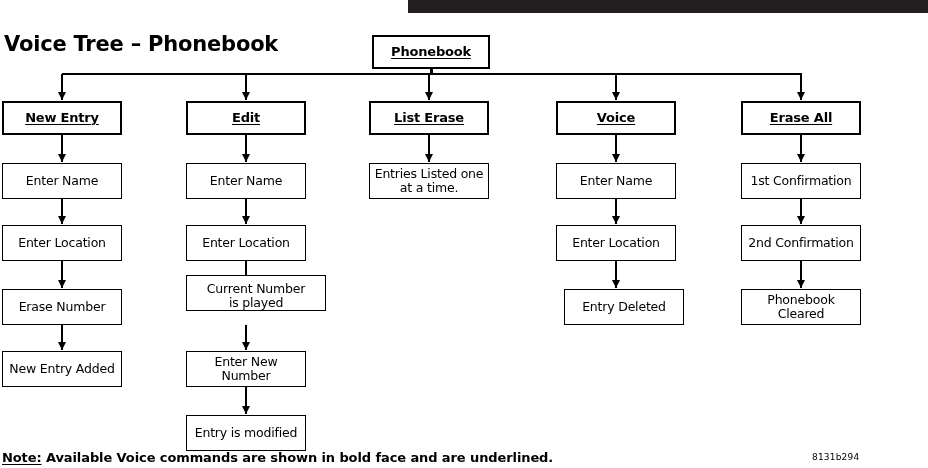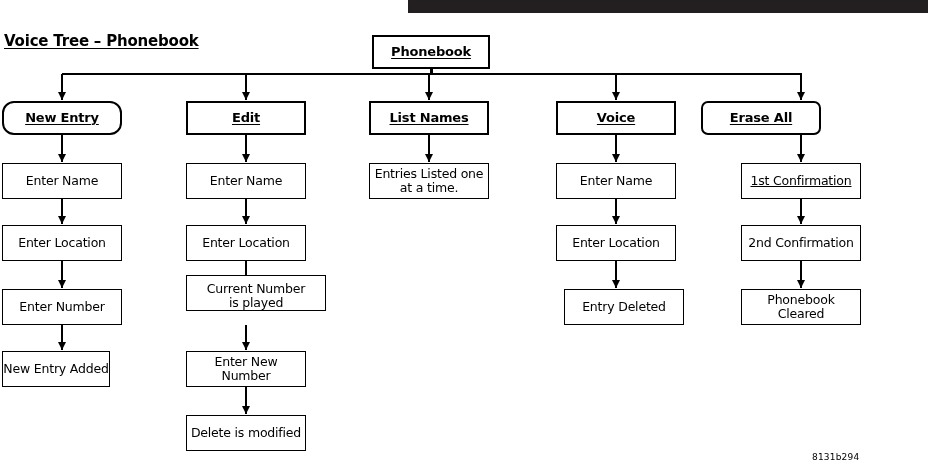--- a/index.html
+++ b/index.html
@@ -26,24 +26,23 @@
     left: 408px;
     top: 0px;
     width: 520px;
     height: 13px;
     background: #231f20;
   }
   .title {
     position: absolute;
     left: 4px;
     top: 32px;
-    font-size: 15px;
+    font-size: 21px;
     font-weight: bold;
     letter-spacing: -0.2px;
-    text-decoration: underline;
     text-underline-offset: 2px;
     white-space: nowrap;
   }
   .footnote {
     position: absolute;
     left: 2px;
     top: 450px;
     font-size: 13px;
     font-weight: bold;
     letter-spacing: -0.1px;
@@ -115,41 +114,41 @@
   <div class="title">Voice Tree – Phonebook</div>
 
   <div id="diagram-layer">
       <div class="node cmd thick" style="left: 372px; top: 35px; width: 118px; height: 34px;">
         <span class="lbl">Phonebook</span>
       </div>
       <div class="vline" style="left: 429.5px; top: 69px; width: 3px; height: 5px;"></div>
       <div class="hline" style="left: 62px; top: 73px; width: 740px; height: 2.2px;"></div>
       <div class="vline" style="left: 61px; top: 74px; width: 2px; height: 26px;"></div>
       <div class="arrowhead" style="left: 57.5px; top: 92px;"></div>
-      <div class="node cmd thick" style="left: 2px; top: 101px; width: 120px; height: 34px; border-radius: 12px;">
+      <div class="node cmd thick" style="left: 2px; top: 101px; width: 120px; height: 34px;">
         <span class="lbl">New Entry</span>
       </div>
       <div class="vline" style="left: 60.8px; top: 135px; width: 2.4px; height: 27px;"></div>
       <div class="arrowhead" style="left: 57.5px; top: 154px;"></div>
       <div class="node" style="left: 2px; top: 163px; width: 120px; height: 36px;">
         <span class="lbl">Enter Name</span>
       </div>
       <div class="vline" style="left: 60.8px; top: 199px; width: 2.4px; height: 25px;"></div>
       <div class="arrowhead" style="left: 57.5px; top: 216px;"></div>
       <div class="node" style="left: 2px; top: 225px; width: 120px; height: 36px;">
         <span class="lbl">Enter Location</span>
       </div>
       <div class="vline" style="left: 60.8px; top: 261px; width: 2.4px; height: 27px;"></div>
       <div class="arrowhead" style="left: 57.5px; top: 280px;"></div>
       <div class="node" style="left: 2px; top: 289px; width: 120px; height: 36px;">
-        <span class="lbl">Enter Number</span>
+        <span class="lbl">Erase Number</span>
       </div>
       <div class="vline" style="left: 60.8px; top: 325px; width: 2.4px; height: 25px;"></div>
       <div class="arrowhead" style="left: 57.5px; top: 342px;"></div>
-      <div class="node" style="left: 2px; top: 351px; width: 108px; height: 36px;">
+      <div class="node" style="left: 2px; top: 351px; width: 120px; height: 36px;">
         <span class="lbl">New Entry Added</span>
       </div>
       <div class="vline" style="left: 245px; top: 74px; width: 2px; height: 26px;"></div>
       <div class="arrowhead" style="left: 241.5px; top: 92px;"></div>
       <div class="node cmd thick" style="left: 186px; top: 101px; width: 120px; height: 34px; text-align: center;">
         <span class="lbl">Edit</span>
       </div>
       <div class="vline" style="left: 244.8px; top: 135px; width: 2.4px; height: 27px;"></div>
       <div class="arrowhead" style="left: 241.5px; top: 154px;"></div>
       <div class="node" style="left: 186px; top: 163px; width: 120px; height: 36px;">
@@ -166,26 +165,26 @@
         <span class="lbl">Current Number<br>is played</span>
       </div>
       <div class="vline" style="left: 244.8px; top: 325px; width: 2.4px; height: 25px;"></div>
       <div class="arrowhead" style="left: 241.5px; top: 342px;"></div>
       <div class="node" style="left: 186px; top: 351px; width: 120px; height: 36px;">
         <span class="lbl">Enter New<br>Number</span>
       </div>
       <div class="vline" style="left: 244.8px; top: 387px; width: 2.4px; height: 27px;"></div>
       <div class="arrowhead" style="left: 241.5px; top: 406px;"></div>
       <div class="node" style="left: 186px; top: 415px; width: 120px; height: 36px;">
-        <span class="lbl">Delete is modified</span>
+        <span class="lbl">Entry is modified</span>
       </div>
       <div class="vline" style="left: 428px; top: 74px; width: 2px; height: 26px;"></div>
       <div class="arrowhead" style="left: 424.5px; top: 92px;"></div>
       <div class="node cmd thick" style="left: 369px; top: 101px; width: 120px; height: 34px;">
-        <span class="lbl">List Names</span>
+        <span class="lbl">List Erase</span>
       </div>
       <div class="vline" style="left: 427.8px; top: 135px; width: 2.4px; height: 27px;"></div>
       <div class="arrowhead" style="left: 424.5px; top: 154px;"></div>
       <div class="node" style="left: 369px; top: 163px; width: 120px; height: 36px;">
         <span class="lbl">Entries Listed one<br>at a time.</span>
       </div>
       <div class="vline" style="left: 615px; top: 74px; width: 2px; height: 26px;"></div>
       <div class="arrowhead" style="left: 611.5px; top: 92px;"></div>
       <div class="node cmd thick" style="left: 556px; top: 101px; width: 120px; height: 34px;">
         <span class="lbl">Voice</span>
@@ -200,35 +199,38 @@
       <div class="node" style="left: 556px; top: 225px; width: 120px; height: 36px;">
         <span class="lbl">Enter Location</span>
       </div>
       <div class="vline" style="left: 614.8px; top: 261px; width: 2.4px; height: 27px;"></div>
       <div class="arrowhead" style="left: 611.5px; top: 280px;"></div>
       <div class="node" style="left: 556px; top: 289px; width: 120px; height: 36px; margin-left: 8px;">
         <span class="lbl">Entry Deleted</span>
       </div>
       <div class="vline" style="left: 800px; top: 74px; width: 2px; height: 26px;"></div>
       <div class="arrowhead" style="left: 796.5px; top: 92px;"></div>
-      <div class="node cmd thick" style="left: 701px; top: 101px; width: 120px; height: 34px; border-radius: 7px;">
+      <div class="node cmd thick" style="left: 741px; top: 101px; width: 120px; height: 34px;">
         <span class="lbl">Erase All</span>
       </div>
       <div class="vline" style="left: 799.8px; top: 135px; width: 2.4px; height: 27px;"></div>
       <div class="arrowhead" style="left: 796.5px; top: 154px;"></div>
-      <div class="node" style="left: 741px; top: 163px; width: 120px; height: 36px; text-decoration: underline;">
+      <div class="node" style="left: 741px; top: 163px; width: 120px; height: 36px;">
         <span class="lbl">1st Confirmation</span>
       </div>
       <div class="vline" style="left: 799.8px; top: 199px; width: 2.4px; height: 25px;"></div>
       <div class="arrowhead" style="left: 796.5px; top: 216px;"></div>
       <div class="node" style="left: 741px; top: 225px; width: 120px; height: 36px;">
         <span class="lbl">2nd Confirmation</span>
       </div>
       <div class="vline" style="left: 799.8px; top: 261px; width: 2.4px; height: 27px;"></div>
       <div class="arrowhead" style="left: 796.5px; top: 280px;"></div>
       <div class="node" style="left: 741px; top: 289px; width: 120px; height: 36px;">
         <span class="lbl">Phonebook<br>Cleared</span>
       </div>
     </div>
 
+  <div class="footnote">
+    <span class="nlabel">Note:</span><span> Available Voice commands are shown in bold face and are underlined.</span>
+  </div>
 
   <div class="figcode">8131b294</div>
 </div>
 
 </body></html>

